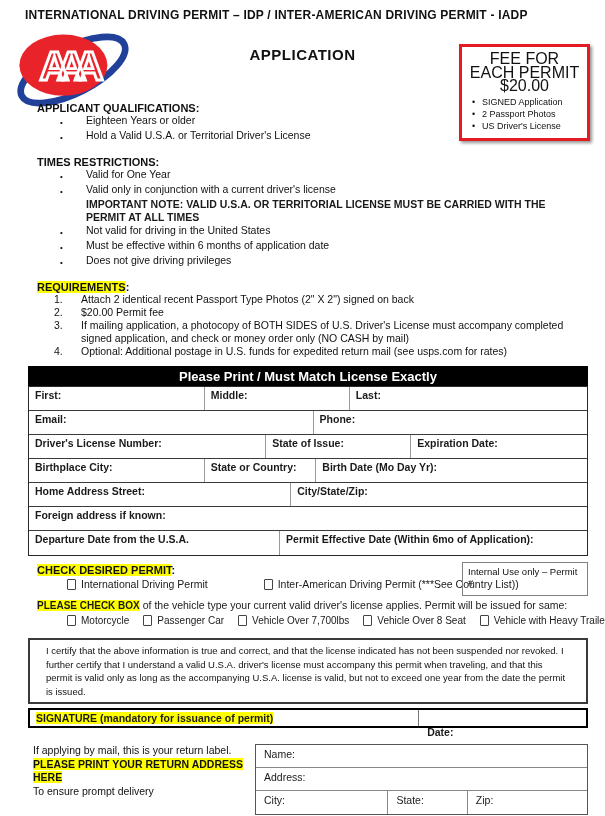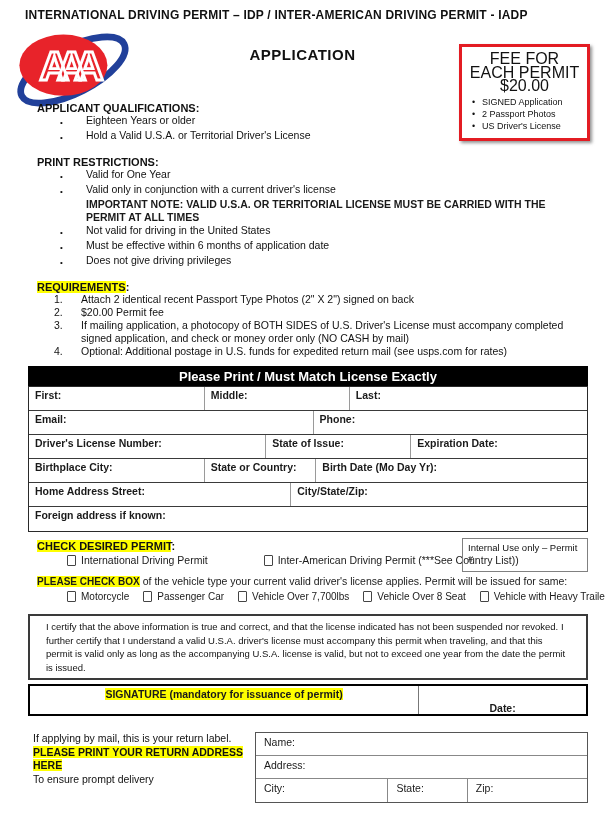--- a/index.html
+++ b/index.html
@@ -65,21 +65,21 @@
     position:absolute; right:0; top:-2px; width:126px; height:34px;
     border:1px solid #808080; font-size:9.5px; padding:3px 5px; color:#111;
   }
   .veh-row { margin:2px 0 0 30px; display:flex; gap:14px; }
   .veh-row .opt { font-size:10px; }
   
   .certify {
     margin:12px 17px 0 28px; border:2px solid #3a3a3a;
     padding:4px 16px; font-size:9.5px; font-weight:normal; line-height:13.5px; color:#111;
   }
-  .sig-table { margin:4px 17px 0 28px; border:2px solid #000; display:flex; height:32px;text-align:center; }
+  .sig-table { margin:4px 17px 0 28px; border:2px solid #000; display:flex; height:20px; }
   .sig-cell { width:70%; border-right:1px solid #777; padding:2px 6px; font-size:10.5px; font-weight:bold; }
   .date-cell { flex:1; padding:16px 8px; font-size:10.5px; font-weight:bold; }
   
   .bottom { display:flex; margin:16px 17px 0 33px; }
   .bottom-left { width:222px; font-size:10.5px; line-height:13.5px; color:#111; }
   .bl-bold { font-weight:bold; }
   .rtable { flex:1; border:1px solid #555; }
   .rrow { display:flex; height:23px; border-bottom:1px solid #888; }
   .rrow:last-child { border-bottom:none; }
   .rcell { padding:3px 0 0 8px; font-size:10.5px; border-right:1px solid #888; }
@@ -119,21 +119,21 @@
         <span class="bmark"></span>
         <span class="btext">Eighteen Years or older</span>
       </div>
     <div class="brow">
         <span class="bmark"></span>
         <span class="btext">Hold a Valid U.S.A. or Territorial Driver's License</span>
       </div>
   </div>
 
   <div class="section mt12">
-    <div class="sec-head">PRINT RESTRICTIONS:</div>
+    <div class="sec-head">TIMES RESTRICTIONS:</div>
     <div class="brow">
         <span class="bmark"></span>
         <span class="btext">Valid for One Year</span>
       </div>
     <div class="brow">
         <span class="bmark"></span>
         <span class="btext">Valid only in conjunction with a current driver's license</span>
       </div>
     <div class="note-row">IMPORTANT NOTE: VALID U.S.A. OR TERRITORIAL LICENSE MUST BE CARRIED WITH THE PERMIT AT ALL TIMES</div>
     <div class="brow">
@@ -191,20 +191,24 @@
         <div class="pcell" style="width:31.5%">Birthplace City:</div>
         <div class="pcell" style="width:20%">State or Country:</div>
         <div class="pcell" style="width:48.5%">Birth Date (Mo Day Yr):</div>
       </div>
       <div class="prow">
         <div class="pcell" style="width:47%">Home Address Street:</div>
         <div class="pcell" style="width:53%">City/State/Zip:</div>
       </div>
       <div class="prow">
         <div class="pcell" style="width:100%">Foreign address if known:</div>
+      </div>
+      <div class="prow">
+        <div class="pcell" style="width:45%">Departure Date from the U.S.A.</div>
+        <div class="pcell" style="width:55%">Permit Effective Date (Within 6mo of Application):</div>
       </div>
     </div>
   </div>
 
   <div class="section mt8">
     <div class="sec-head"><span class="hl">CHECK DESIRED PERMIT</span><span>:</span></div>
     <div class="opt-row">
       <span class="opt" style="margin-right:56px"><span class="cb"></span><span>International Driving Permit</span></span>
       <span class="opt"><span class="cb"></span><span>Inter-American Driving Permit (***See Country List))</span></span>
     </div>

